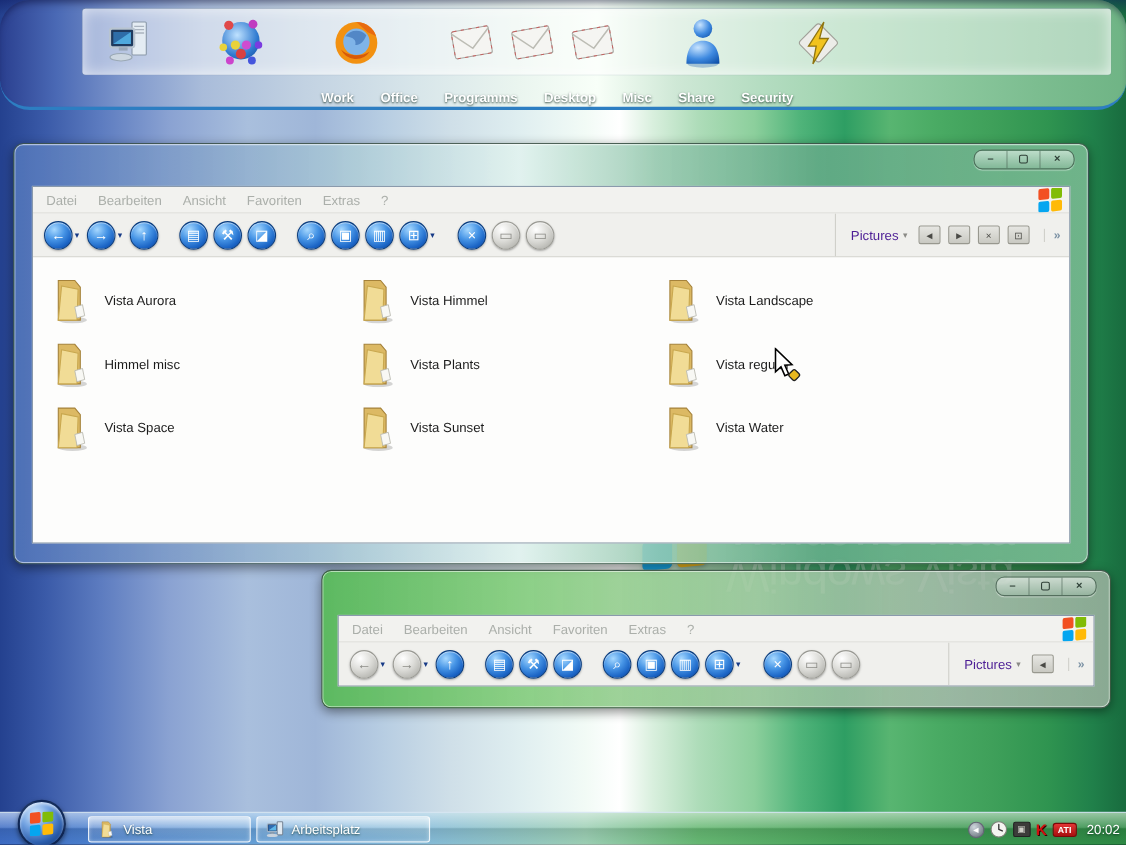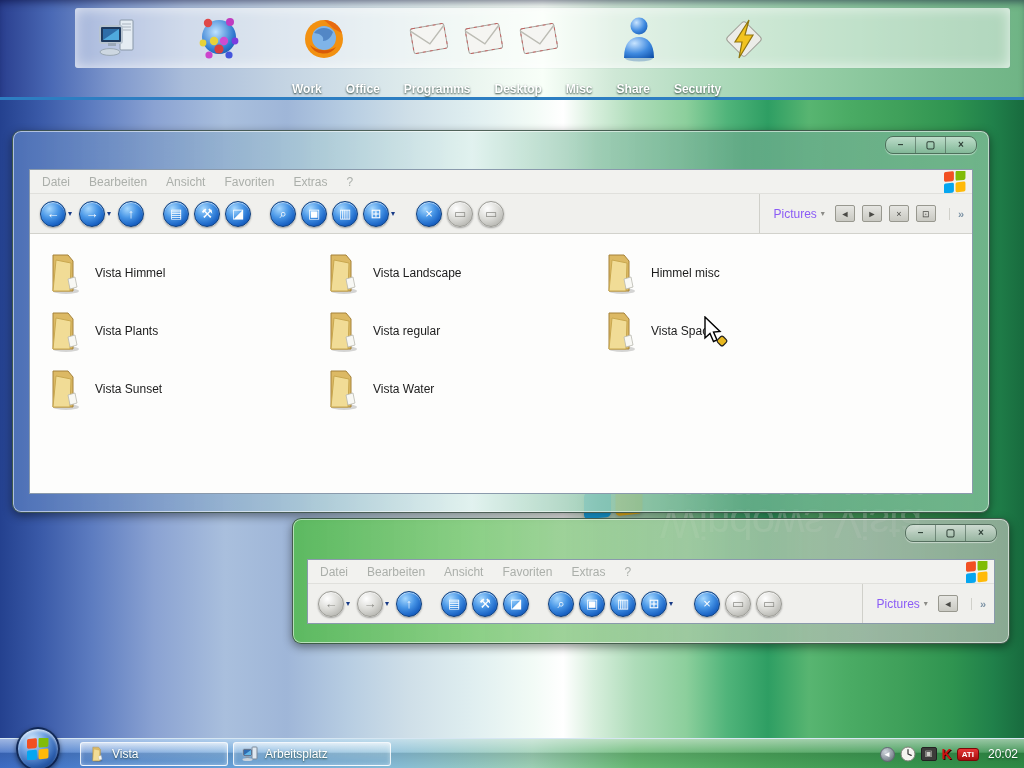--- a/index.html
+++ b/index.html
@@ -11,21 +11,21 @@
         #24418f 0%, #3a5aa8 4%, #5d7cc0 9%, #8aa2d2 15%, #a9bfdd 22%,
         #9fb6d8 28%, #b7cde2 34%, #cfdfe8 40%, #dfeef0 46%, #f2fbf6 52%,
         #ffffff 55%, #d8efdd 58%, #aedcb9 62%, #8ccf9c 67%, #50b47a 71%,
         #2e9e63 75%, #58b571 79%, #4aab64 83%, #3fa05a 88%, #2f9450 93%,
         #20804a 97%, #186b3e 100%);}
   
   .dock{position:absolute;left:0;top:0;width:1024px;height:100px;
     background:linear-gradient(90deg,#2a3f8f 0%,#4a69b5 5%,#7e97cc 11%,#a9bcda 18%,
       #c2d2e2 27%,#d8e6ea 37%,#eaf5ef 46%,#f8fff8 53%,#cfe8d6 60%,#b3dcc0 68%,
       #9ed2ad 76%,#8cc89e 84%,#7cbd90 92%,#6fb485 100%);
-    border-bottom:3px solid #2d7ec2;box-shadow:inset 0 6px 8px -4px rgba(0,0,40,.55);}
+    border-bottom:3px solid #2d7ec2;box-shadow:inset 0 6px 8px -4px rgba(0,0,40,.55);border-radius:27px;}
   .dock-band{position:absolute;left:75px;right:14px;top:8px;height:60px;border-radius:3px;
     background:rgba(255,255,255,.45);box-shadow:inset 0 0 14px rgba(255,255,255,.7),0 0 1px rgba(120,140,160,.6);}
   .dock-icon{position:absolute;top:15px;width:48px;height:48px;cursor:pointer;}
   .dock-labels{position:absolute;left:292px;top:82px;display:flex;}
   .dock-label{margin-right:24px;font-size:12px;font-weight:bold;color:#fff;
     text-shadow:0 1px 2px rgba(0,30,20,.8);cursor:pointer;}
   
   .watermark{position:absolute;left:582px;top:458px;display:flex;align-items:flex-start;z-index:3;}
   .wm-flag{width:64px;height:60px;opacity:.9;filter:drop-shadow(0 2px 2px rgba(0,0,0,.2));}
   .wm-texts{margin-left:14px;}
@@ -62,21 +62,21 @@
   .tb-group.gap{margin-left:14px;}
   .tb-btn{width:26px;height:26px;border-radius:50%;border:1px solid #0b3d7e;padding:0;
     background:radial-gradient(circle at 35% 28%,#a6d8ff 0%,#4795e6 40%,#1a63c4 72%,#0b3f94 100%);
     color:#fff;font-size:13px;line-height:23px;text-align:center;cursor:pointer;
     box-shadow:0 1px 2px rgba(0,0,0,.35), inset 0 1px 1px rgba(255,255,255,.6);}
   .tb-btn.off{border-color:#9a9a94;color:#8d8d88;
     background:radial-gradient(circle at 35% 28%,#ffffff 0%,#dcdcd8 45%,#bdbdb8 75%,#a6a6a0 100%);}
   .tb-caret{font-size:8px;color:#173a86;margin:0 2px;cursor:pointer;}
   .tb-right{margin-left:auto;display:flex;align-items:center;height:100%;
     border-left:1px solid #d0d0ca;padding:0 8px 0 14px;}
-  .pic-label{font-size:12px;color:#8b5cf6;margin-right:4px;cursor:pointer;}
+  .pic-label{font-size:12px;color:#4c1d95;margin-right:4px;cursor:pointer;}
   .pic-caret{font-size:8px;color:#8a8a86;margin-right:10px;cursor:pointer;}
   .pic-btn{width:20px;height:17px;margin-right:7px;border:1px solid #98988f;border-radius:2px;
     background:linear-gradient(180deg,#e6e6e2,#c9c9c2);color:#4a4a46;font-size:9px;
     line-height:14px;padding:0;cursor:pointer;}
   .tb-overflow{font-size:11px;font-weight:bold;color:#7d93a5;margin-left:6px;
     border-left:1px solid #d0d0ca;padding-left:8px;cursor:pointer;}
   .content{background:#fdfdfc;height:262px;display:grid;
     grid-template-columns:278px 278px 278px;grid-auto-rows:58px;
     align-items:center;padding:10px 0 0 16px;}
   .folder-item{display:flex;align-items:center;gap:13px;cursor:pointer;}
@@ -317,20 +317,26 @@
               <button class="pic-btn">◄</button>
               <button class="pic-btn">►</button>
               <button class="pic-btn">×</button>
               <button class="pic-btn">⊡</button>
             </span>
           <span class="tb-overflow">»</span>
         </div>
       </div>
       <div class="content" id="folder-grid">
 
+  <div class="folder-item">
+    <svg viewBox="0 0 36 42">
+              <use href="#folderico"></use>
+            </svg>
+    <span class="folder-label">Vista Aurora</span>
+  </div>
 
   <div class="folder-item">
     <svg viewBox="0 0 36 42">
               <use href="#folderico"></use>
             </svg>
     <span class="folder-label">Vista Himmel</span>
   </div>
 
   <div class="folder-item">
     <svg viewBox="0 0 36 42">

